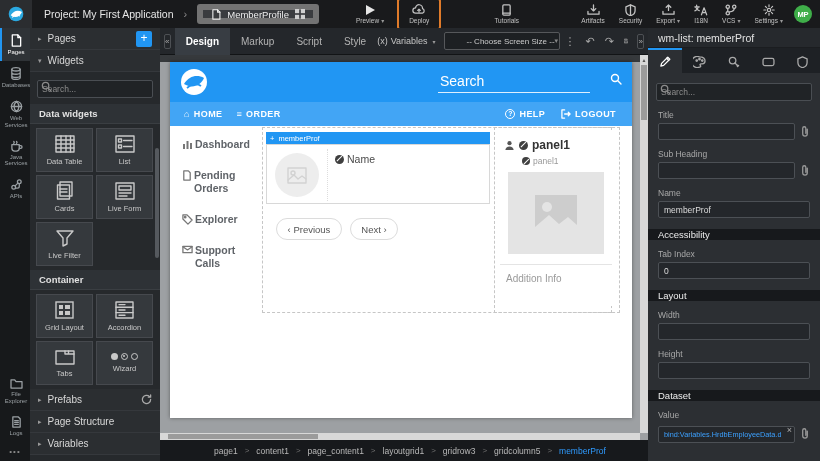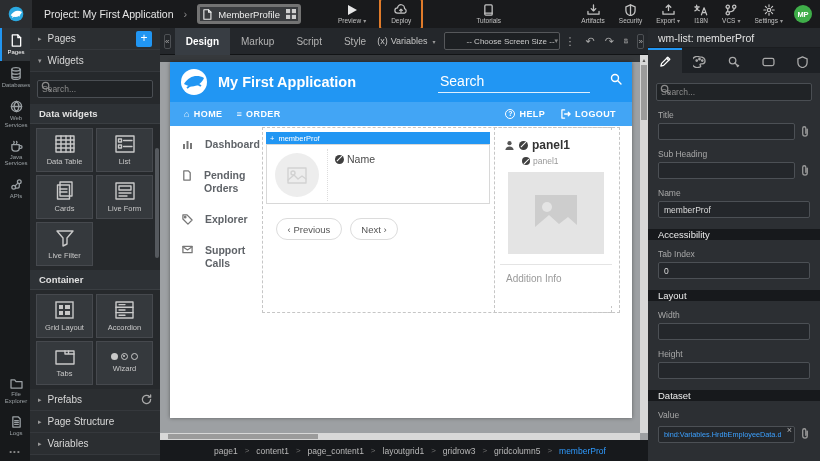--- a/index.html
+++ b/index.html
@@ -5,21 +5,21 @@
   *{box-sizing:border-box;margin:0;padding:0}
   html,body{width:820px;height:461px;overflow:hidden}
   body{font-family:"Liberation Sans",sans-serif;background:#1b1e21;position:relative;color:#ccc}
   svg.ic{fill:none;stroke:currentColor;stroke-width:1.4;stroke-linecap:round;stroke-linejoin:round}
 
   
   .topbar{position:absolute;left:0;top:0;width:820px;height:28px;background:#191a1c;display:flex;align-items:center}
   .logo-box{width:32px;height:28px;background:#2b2d30;display:flex;align-items:center;justify-content:center}
   .proj{font-size:10.5px;color:#e6e6e6;margin-left:12px;white-space:nowrap}
   .crumb-sep{color:#8a8a8a;margin:0 10px;font-size:11px}
-  .page-tab{height:20px;background:#3a3c3f;border:3px solid #737373;border-radius:3px;display:flex;align-items:center;gap:6px;padding:0 2px;font-size:9.5px;color:#eee}
+  .page-tab{height:20px;background:#3a3c3f;border:6px solid #737373;border-radius:3px;display:flex;align-items:center;gap:6px;padding:0 8px;font-size:9.5px;color:#eee}
   .tb-item{display:flex;flex-direction:column;align-items:center;justify-content:center;gap:2px;font-size:6.5px;color:#c2c2c2;padding:0 7px;height:28px;white-space:nowrap}
   .tb-item .lab{line-height:1}
   .deploy-hl{border:2px solid #e07b2a;border-radius:3px;margin:0 6px;padding:0 3px}
   .chev{font-size:6px;color:#9a9a9a;margin-left:2px}
   .avatar{width:18px;height:18px;border-radius:50%;background:#3fae49;color:#fff;font-size:7.5px;font-weight:bold;display:flex;align-items:center;justify-content:center;margin:0 8px 0 4px}
   .grow{flex:1}
 
   
   .rail{position:absolute;left:0;top:28px;width:30px;height:433px;background:#17191b;display:flex;flex-direction:column;align-items:stretch}
   .rail-item{display:flex;flex-direction:column;align-items:center;gap:2px;padding:6px 0 5px;color:#9aa0a4;font-size:6px;text-align:center;line-height:1.15;border-left:2px solid transparent}
@@ -66,21 +66,21 @@
 
   .app-hdr{position:absolute;left:0;top:0;width:462px;height:40px;background:#2196f3;display:flex;align-items:center}
   .app-title{color:#fff;font-size:14.5px;font-weight:bold;margin-left:10px}
   .app-search{position:absolute;left:268px;top:8px;width:152px;border-bottom:1.5px solid rgba(255,255,255,.85);color:#fff;font-size:14px;padding:3px 2px}
   .app-mag{position:absolute;right:10px;top:11px;color:#fff}
   .app-nav{position:absolute;left:0;top:40px;width:462px;height:24px;background:#42a5f5;display:flex;align-items:center;color:#fff;font-size:9px;font-weight:bold;letter-spacing:.4px}
   .nav-it{display:flex;align-items:center;gap:4px;margin-left:14px}
   .nav-r{display:flex;align-items:center;gap:4px;margin-right:16px}
   .qmark{width:10px;height:10px;border:1.2px solid #fff;border-radius:50%;font-size:7px;line-height:8px;text-align:center;font-weight:bold}
   .app-body{position:absolute;left:0;top:64px;width:462px;height:292px;background:#fff}
-  .sb-item{display:flex;align-items:flex-start;gap:12px;color:#5f6368;font-size:10.5px;font-weight:bold;margin:0 0 17px 12px;width:76px;line-height:1.3}
+  .sb-item{display:flex;align-items:flex-start;gap:2px;color:#5f6368;font-size:10.5px;font-weight:bold;margin:0 0 17px 12px;width:76px;line-height:1.3}
   .sb-item .sico{color:#777;flex:none;margin-top:1px}
   .dash-rect{position:absolute;border:1px dashed #c6c6c6}
 
   .mp-bar{position:absolute;left:96px;top:6px;width:224px;height:12px;background:#2196f3;color:#fff;font-size:7.5px;display:flex;align-items:center;gap:4px;padding:0 4px}
   .mp-box{position:absolute;left:96px;top:18px;width:224px;height:60px;background:#fff;border:1px solid #d8d8d8}
   .mp-avatar{position:absolute;left:8px;top:8px;width:44px;height:44px;border-radius:50%;background:#ededed;display:flex;align-items:center;justify-content:center;color:#d2d2d2}
   .mp-div{position:absolute;left:60px;top:4px;height:52px;border-left:1px dotted #ddd}
   .mp-name{position:absolute;left:68px;top:8px;display:flex;align-items:center;gap:3px;color:#4a4a4a;font-size:10.5px}
   .bind-ico{width:9px;height:9px;border-radius:50%;background:#3f3f3f;position:relative;flex:none;display:inline-block}
   .bind-ico:after{content:"";position:absolute;left:1px;top:3.5px;width:7px;height:1.4px;background:#fff;transform:rotate(-45deg)}
@@ -406,21 +406,20 @@
 <div class="canvas">
   <div class="canvas-topstrip"></div>
   <div class="page">
 
     <div class="app-hdr">
       <svg width="28" height="28" viewBox="0 0 28 28" style="margin-left:10px">
           <circle cx="14" cy="14" r="13" fill="#fff"></circle>
           <path d="M4 16c5-8 13-10 20-6-3.5 8-12 11-20 6z" fill="#2196f3"></path>
           <path d="M7 20c5-4 10-5 14-2" stroke="#2196f3" stroke-width="1.8" fill="none"></path>
         </svg>
-      <span class="app-title">My First Application</span>
       <div class="app-search">Search</div>
       <svg class="ic app-mag" width="12" height="12" viewBox="0 0 12 12">
           <circle cx="5" cy="5" r="3.5"></circle>
           <path d="M7.8 7.8L11 11"></path>
         </svg>
     </div>
 
     <div class="app-nav">
       <span class="nav-it">
         <span>⌂</span>

